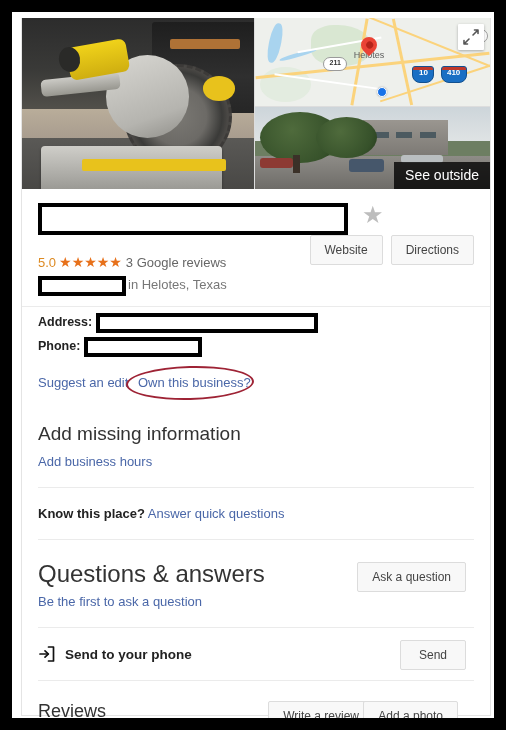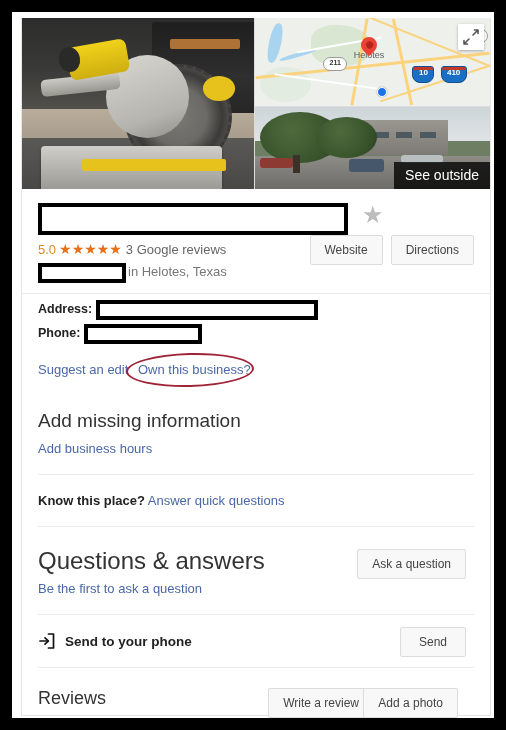--- a/index.html
+++ b/index.html
@@ -188,21 +188,21 @@
   }
   .title-redact { width: 310px; height: 32px; margin-bottom: 2px;}
   .star-save {
     position:absolute;
     right: 104px; top: 14px;
     width:24px; height:24px;
     color:#bdbdbd;
     font-size:24px; line-height:24px;
   }
   .rating-row {
-    margin-top: 4px;
+    margin-top: 17px;
     font-size: 13px;
     color: #777777;
     white-space: nowrap;
   }
   .rating-num { color:#dd8a22; font-size:13px; }
   .stars { color:#e7711b; letter-spacing:0px; font-size:14px; margin:0 4px 0 3px;}
   .reviews-link { color:#666666; }
   .category-row { margin-top:6px; font-size:13px; color:#777777; }
   .cat-redact { width:88px; height:20px; border-width:4px; margin-right:2px;}
   .hdr-buttons {

